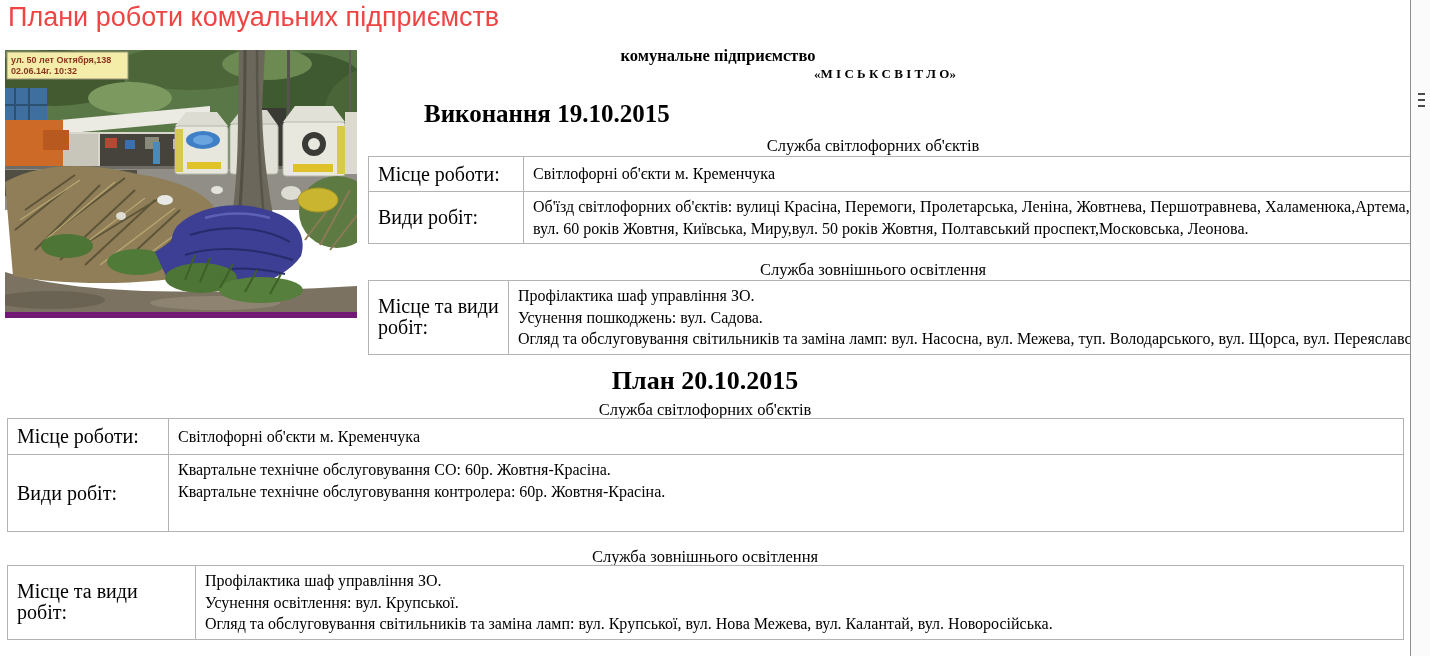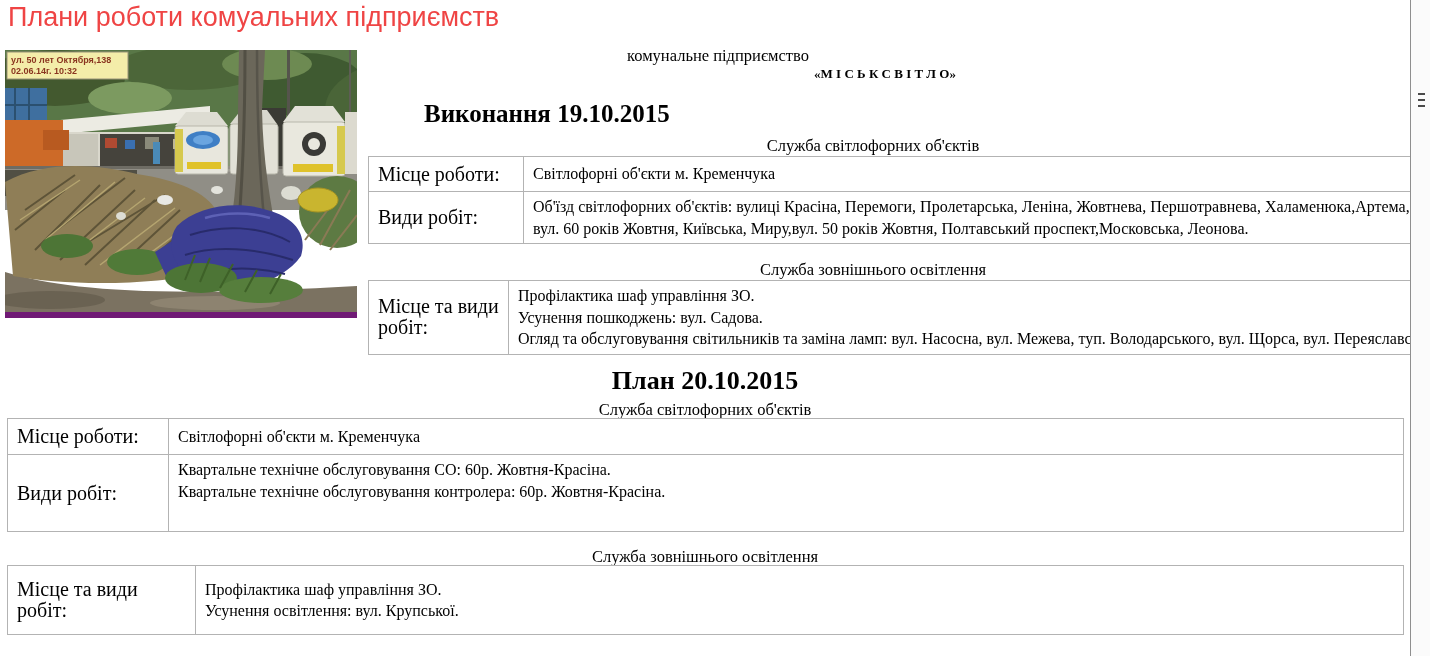--- a/index.html
+++ b/index.html
@@ -27,21 +27,21 @@
     border-bottom: 6px solid #701a75;
     text-align: center;
   }
 
   
   .frame {
     left: 368px; top: 44px;
     width: 1042px; height: 318px;
     overflow: hidden;
   }
-  .org-type  { left: 0; top: 2px;  width: 700px;  text-align: center; font-weight: normal; font-size: 16.5px; }
+  .org-type  { left: 0; top: 2px;  width: 700px;  text-align: center; font-weight: bold; font-size: 16.5px; }
   .org-name  { left: 0; top: 22px; width: 1034px; text-align: center; font-weight: bold; font-size: 13px; }
   .h-done    { left: 56px; top: 56px; font-size: 25px; font-weight: bold; white-space: nowrap; }
   .subhead   { font-weight: normal; font-size: 16.5px; text-align: center; white-space: nowrap; }
   .sub-frame { left: 0; top: 0; width: 1010px; }
 
   .tbl { position: absolute; background: #fff; border: 1px solid #b3b3b3; box-sizing: border-box; }
   .trow { display: flex; border-bottom: 1px solid #b3b3b3; box-sizing: border-box; }
   .trow:last-child { border-bottom: none; }
   .cell-label {
     flex: none; box-sizing: border-box;
@@ -249,19 +249,20 @@
 </div>
 
 <div class="abs subhead sub-p2">Служба зовнішнього освітлення</div>
 
 <div class="tbl t4">
   <div class="trow r1">
     <div class="cell-label">Місце та види робіт:</div>
     <div class="cell-value">
       <div>Профілактика шаф управління ЗО.</div>
       <div>Усунення освітлення: вул. Крупської.</div>
+      <div>Огляд та обслуговування світильників та заміна ламп: вул. Крупської, вул. Нова Межева, вул. Калантай, вул. Новоросійська.</div>
     </div>
   </div>
 </div>
 
 <div class="abs divider"></div>
 <div class="abs scroll-panel"></div>
 <div class="abs scroll-thumb"></div>
 
 </body></html>

